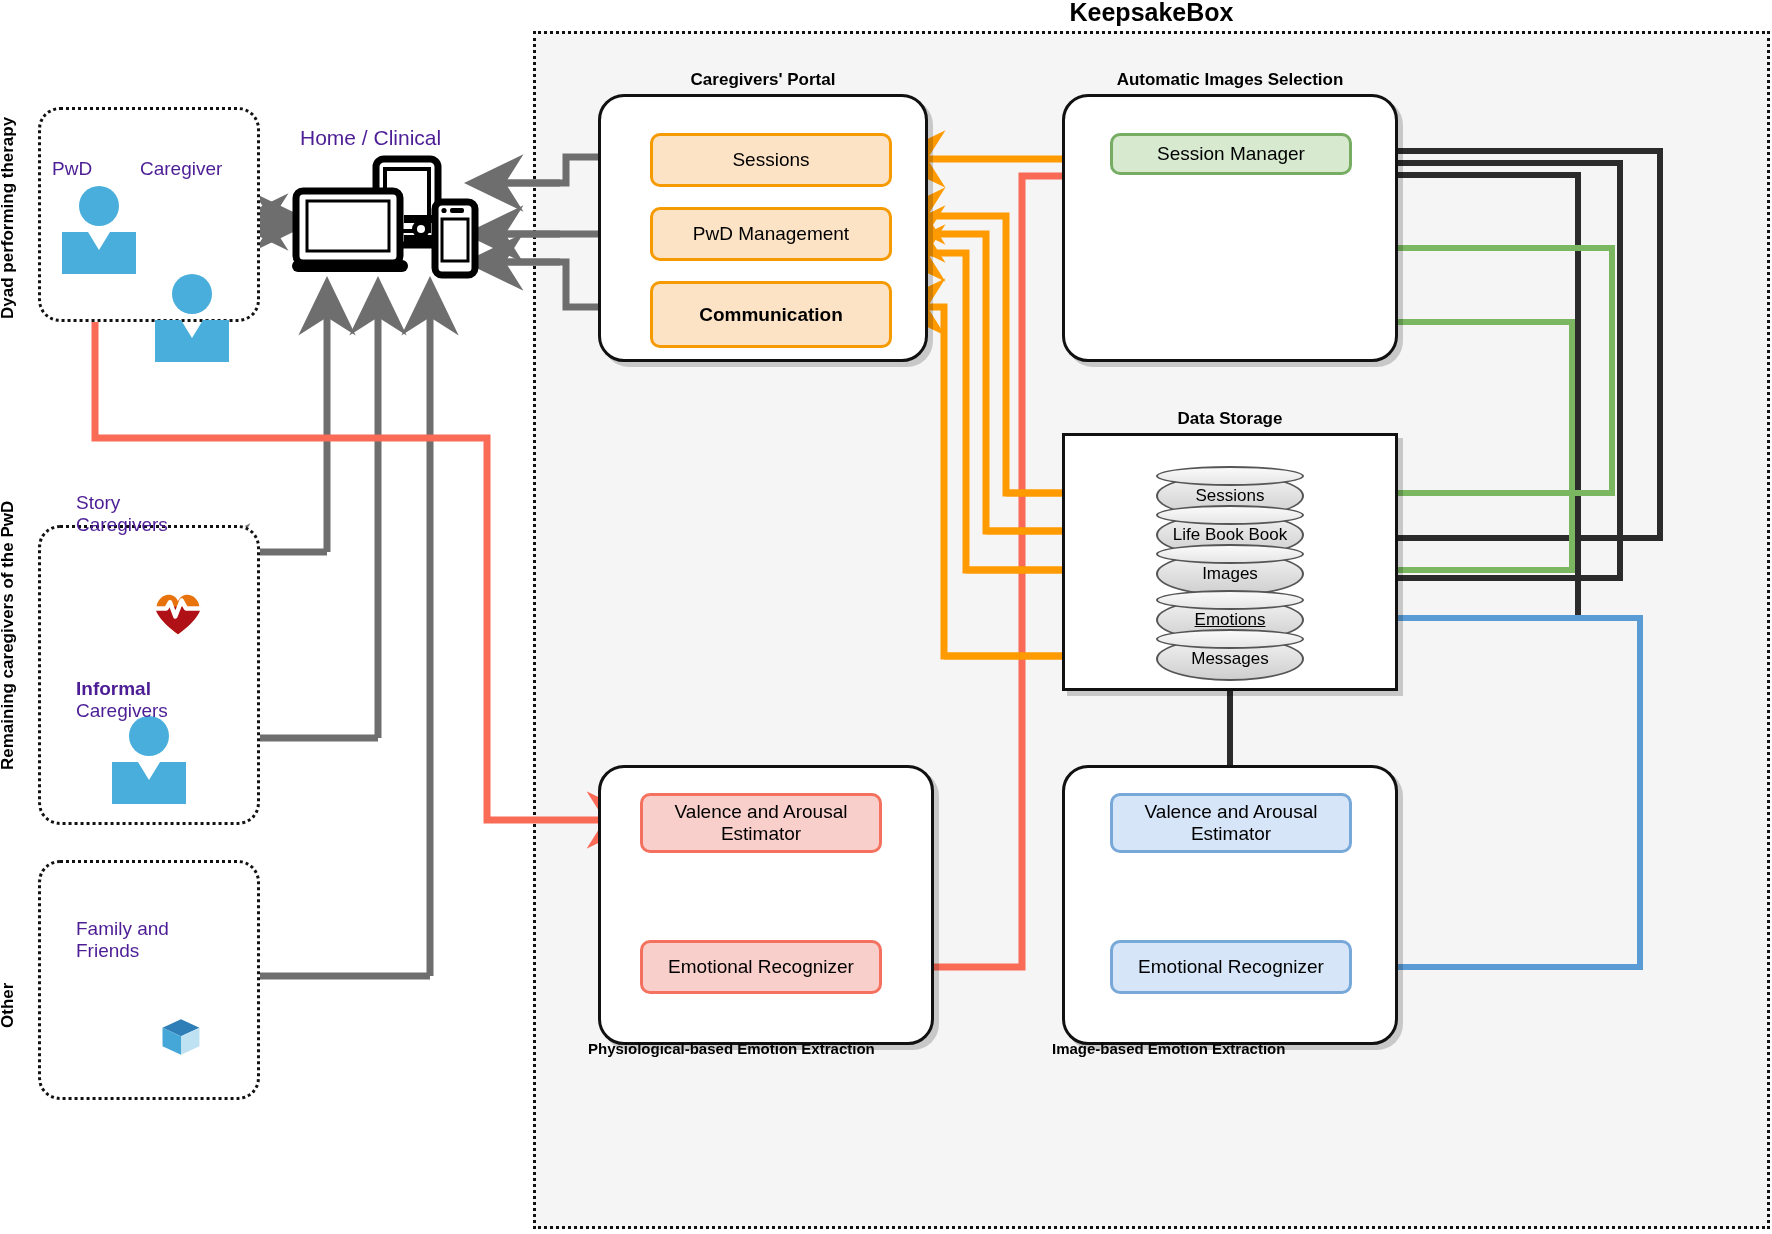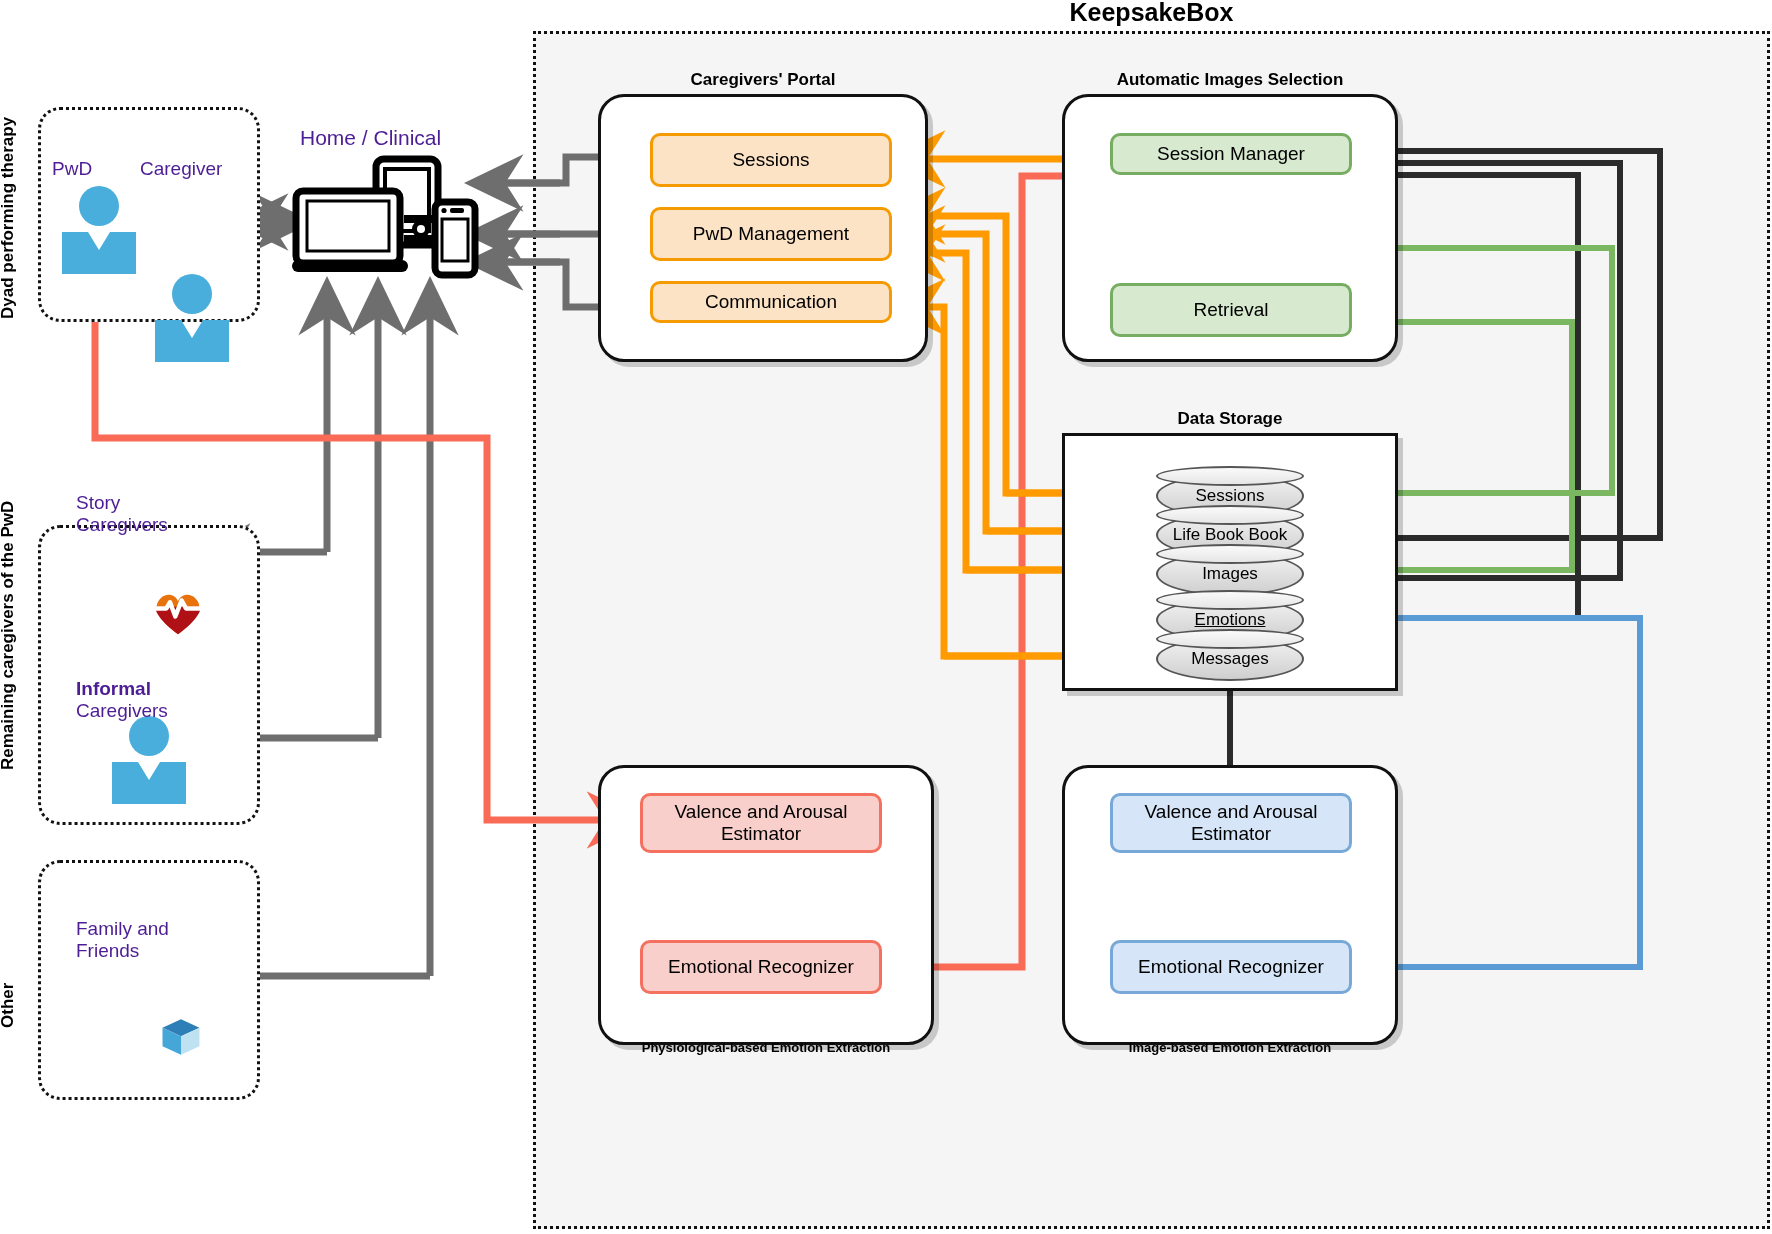--- a/index.html
+++ b/index.html
@@ -31,21 +31,21 @@
 
   
   .panel{
     background:#ffffff;border:3px solid #111;border-radius:26px;box-sizing:border-box;
     box-shadow:5px 5px 0 rgba(0,0,0,.18);
   }
   .panel-title{
     font-weight:bold;font-size:17px;color:#000;text-align:center;white-space:nowrap;
   }
   .panel-title-bottom{
-    font-weight:bold;font-size:13px;color:#000;text-align:center;white-space:nowrap;
+    font-weight:bold;font-size:15px;color:#000;white-space:nowrap;
   }
 
   
   .node{
     box-sizing:border-box;border-radius:10px;border:3px solid #000;
     display:flex;align-items:center;justify-content:center;text-align:center;
     font-size:19px;color:#000;line-height:1.15;padding:2px 6px;
   }
   .node.orange{background:#fde3c6;border-color:#f59a00;}
   .node.green {background:#d7ead0;border-color:#76ad63;}
@@ -283,32 +283,29 @@
 
   <div class="abs panel-title" style="left:598px;top:70px;width:330px;">Caregivers' Portal</div>
   <div class="abs panel" style="left:598px;top:94px;width:330px;height:268px;"></div>
 
   <div class="abs node orange" style="left:650px;top:133px;width:242px;height:54px;">
     <span>Sessions</span>
   </div>
   <div class="abs node orange" style="left:650px;top:207px;width:242px;height:54px;">
     <span>PwD Management</span>
   </div>
-  <div class="abs node orange" style="left:650px;top:281px;width:242px;height:42px;">
+  <div class="abs node orange" style="left:650px;top:281px;width:242px;height:67px;font-weight:bold;">
     <span>Communication</span>
   </div>
 
   <div class="abs panel-title" style="left:1062px;top:70px;width:336px;">Automatic Images Selection</div>
   <div class="abs panel" style="left:1062px;top:94px;width:336px;height:268px;"></div>
 
   <div class="abs node green" style="left:1110px;top:133px;width:242px;height:42px;">
     <span>Session Manager</span>
-  </div>
-  <div class="abs node green" style="left:1110px;top:283px;width:242px;height:54px;">
-    <span>Retrieval</span>
   </div>
 
   <div class="abs panel-title" style="left:1062px;top:409px;width:336px;">Data Storage</div>
   <div class="abs" style="left:1062px;top:433px;width:336px;height:258px;background:#fff;border:3px solid #111;box-sizing:border-box;box-shadow:5px 5px 0 rgba(0,0,0,.18);"></div>
 
   <div class="cyl" style="left:1156px;top:474px;">
     <span class="cyl-label">Sessions</span>
   </div>
   <div class="cyl" style="left:1156px;top:513px;">
     <span class="cyl-label">Life Book Book</span>

